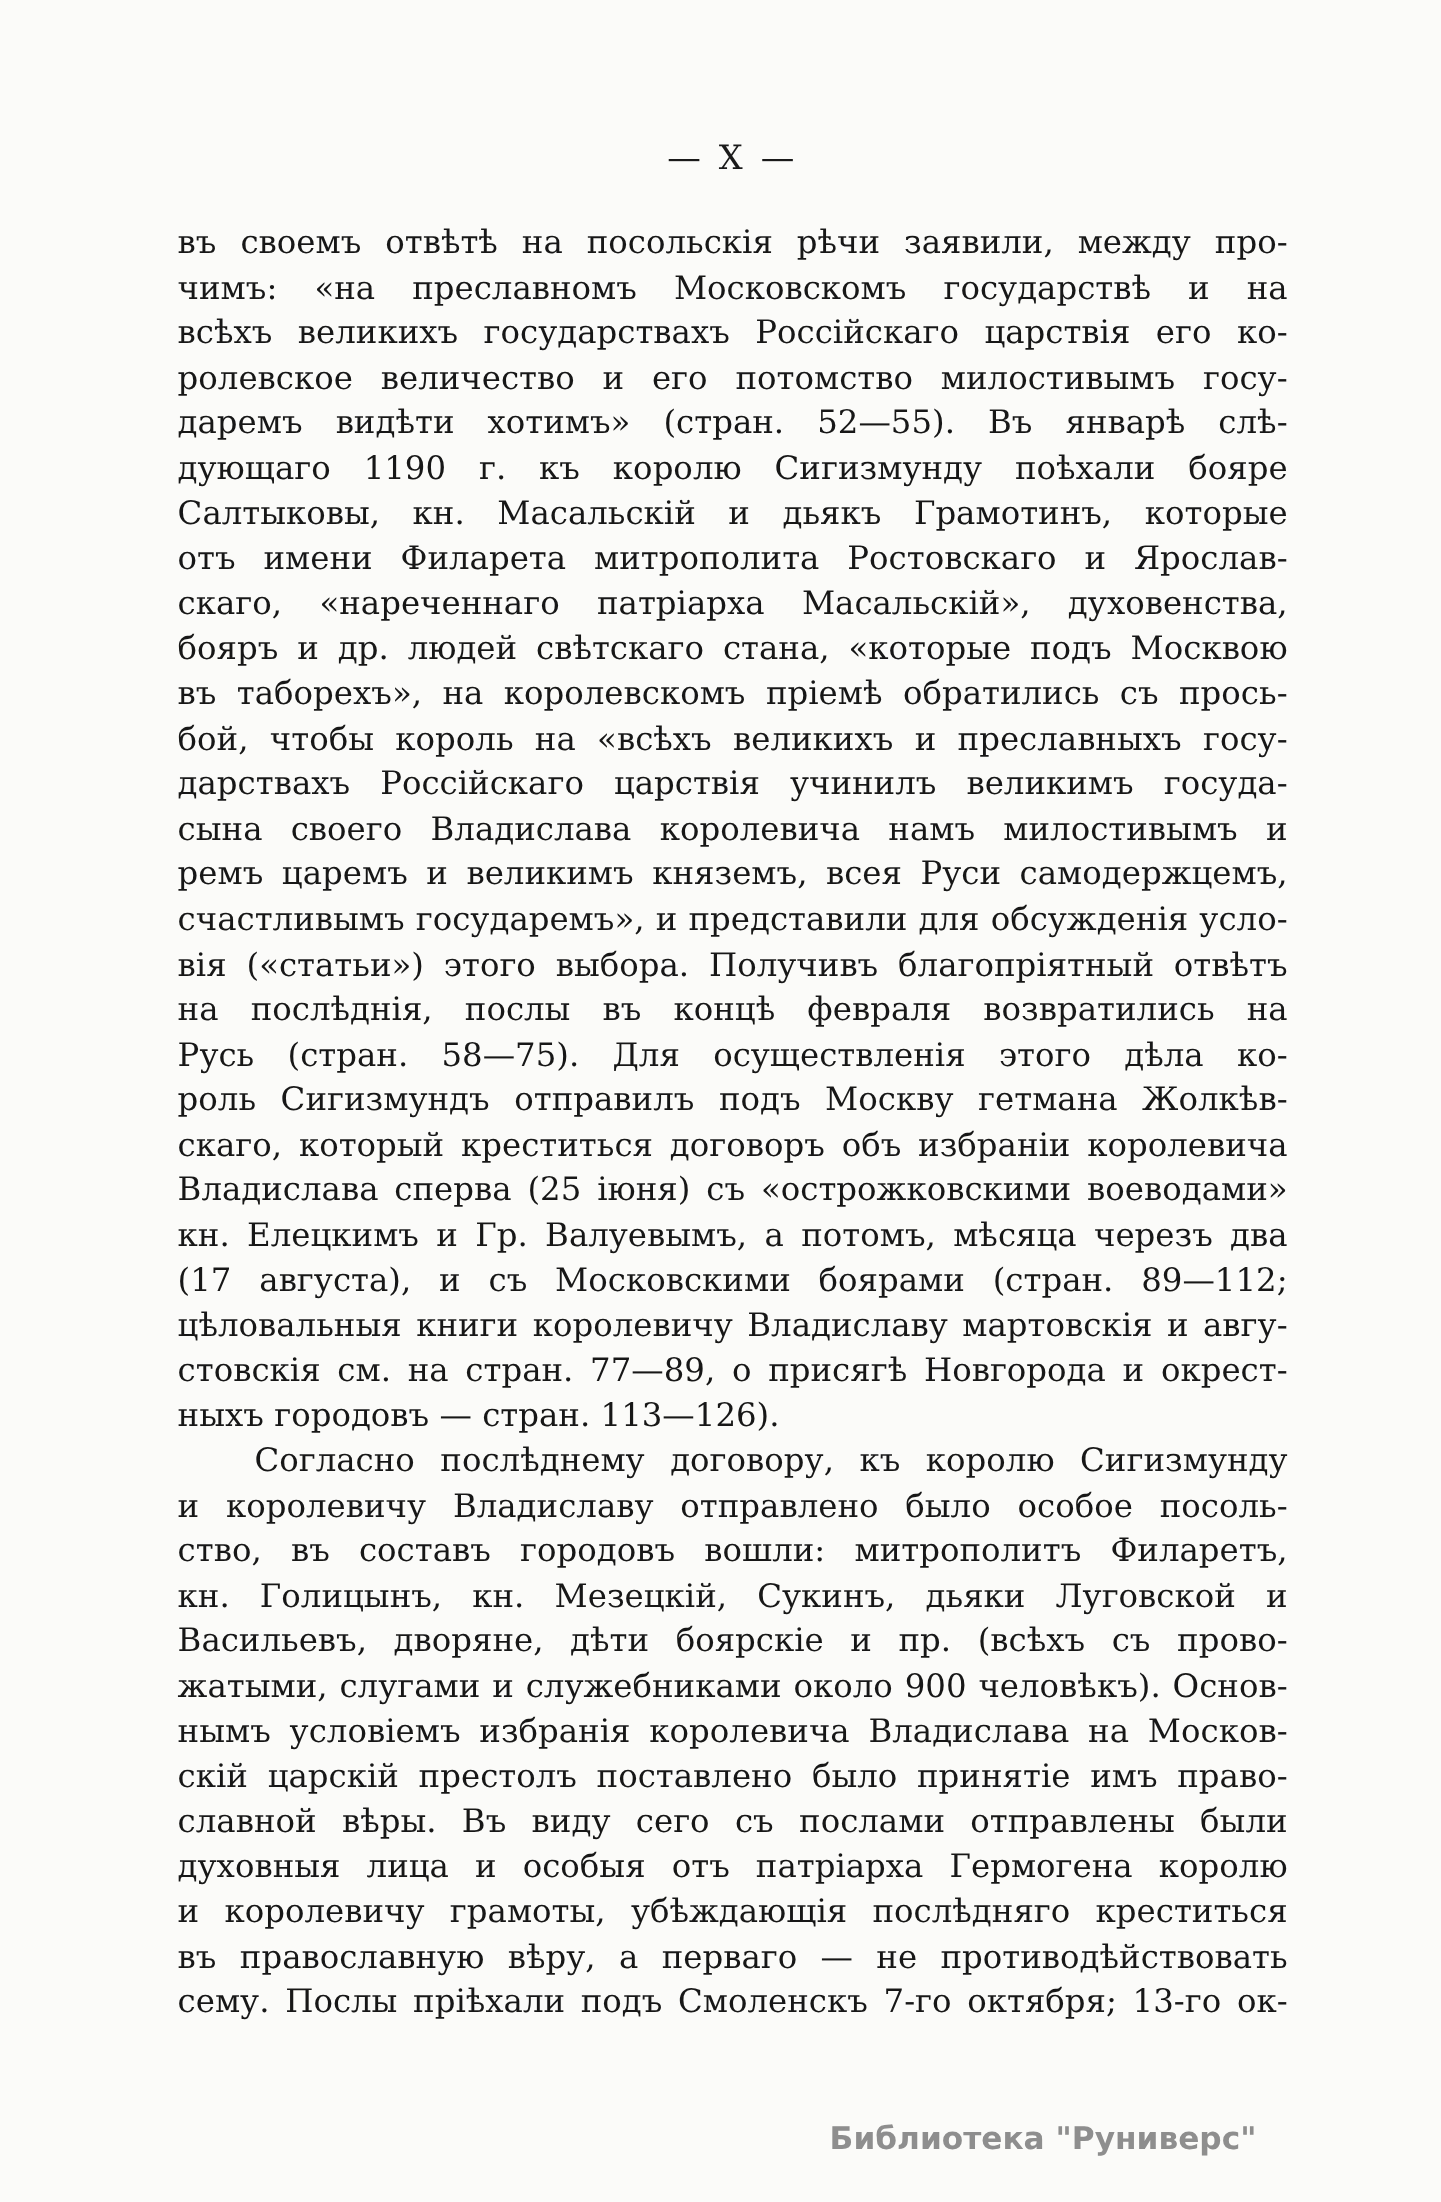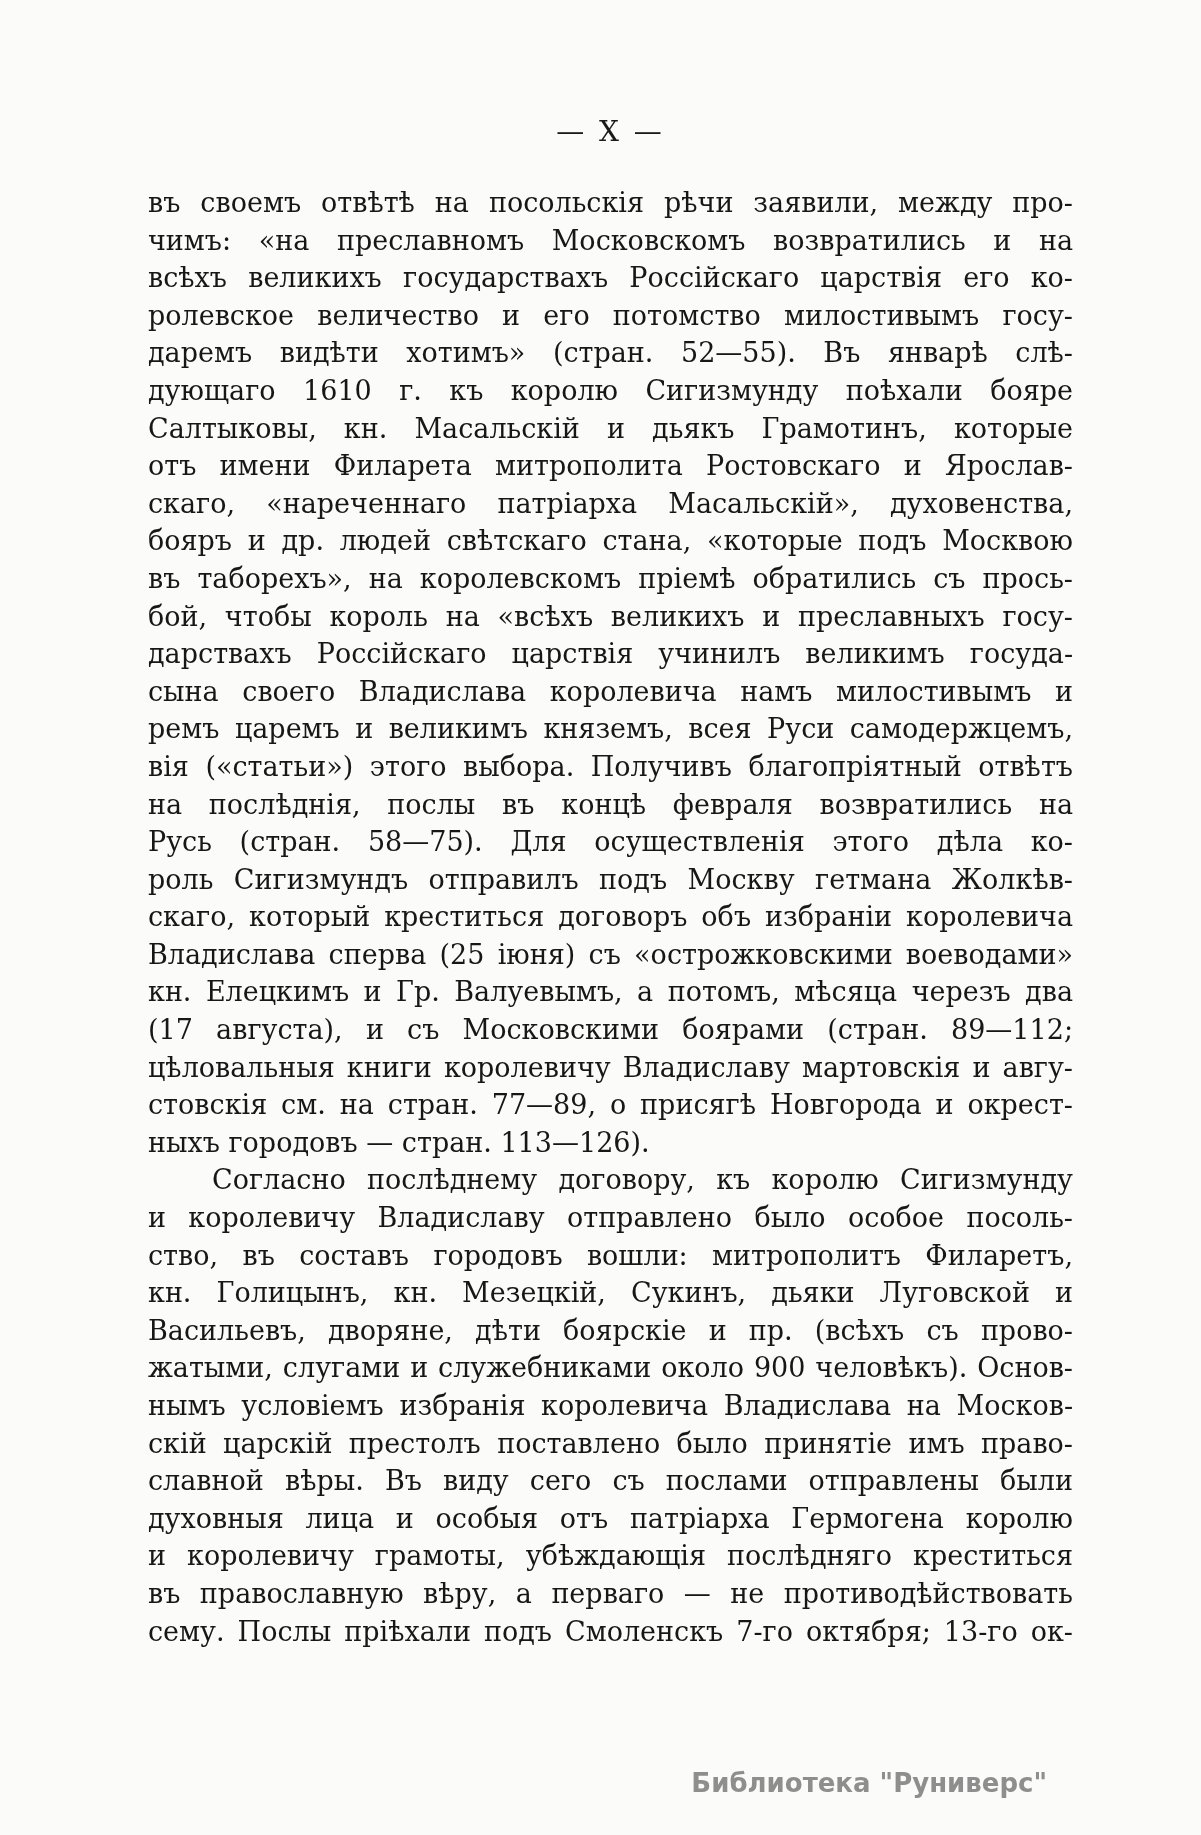--- a/index.html
+++ b/index.html
@@ -60,34 +60,35 @@
 </style>
 </head>
 <body>
 
 <div class="page">
   <div class="page-header">— X —</div>
 
   <div class="text-block">
       <div class="paragraph">
         <div class="text-line">въ своемъ отвѣтѣ на посольскія рѣчи заявили, между про-</div>
-        <div class="text-line">чимъ: «на преславномъ Московскомъ возвратились и на</div>
+        <div class="text-line">чимъ: «на преславномъ Московскомъ государствѣ и на</div>
         <div class="text-line">всѣхъ великихъ государствахъ Россійскаго царствія его ко-</div>
         <div class="text-line">ролевское величество и его потомство милостивымъ госу-</div>
         <div class="text-line">даремъ видѣти хотимъ» (стран. 52—55). Въ январѣ слѣ-</div>
-        <div class="text-line">дующаго 1610 г. къ королю Сигизмунду поѣхали бояре</div>
+        <div class="text-line">дующаго 1190 г. къ королю Сигизмунду поѣхали бояре</div>
         <div class="text-line">Салтыковы, кн. Масальскій и дьякъ Грамотинъ, которые</div>
         <div class="text-line">отъ имени Филарета митрополита Ростовскаго и Ярослав-</div>
         <div class="text-line">скаго, «нареченнаго патріарха Масальскій», духовенства,</div>
         <div class="text-line">бояръ и др. людей свѣтскаго стана, «которые подъ Москвою</div>
         <div class="text-line">въ таборехъ», на королевскомъ пріемѣ обратились съ прось-</div>
         <div class="text-line">бой, чтобы король на «всѣхъ великихъ и преславныхъ госу-</div>
         <div class="text-line">дарствахъ Россійскаго царствія учинилъ великимъ госуда-</div>
         <div class="text-line">сына своего Владислава королевича намъ милостивымъ и</div>
         <div class="text-line">ремъ царемъ и великимъ княземъ, всея Руси самодержцемъ,</div>
+        <div class="text-line">счастливымъ государемъ», и представили для обсужденія усло-</div>
         <div class="text-line">вія («статьи») этого выбора. Получивъ благопріятный отвѣтъ</div>
         <div class="text-line">на послѣднія, послы въ концѣ февраля возвратились на</div>
         <div class="text-line">Русь (стран. 58—75). Для осуществленія этого дѣла ко-</div>
         <div class="text-line">роль Сигизмундъ отправилъ подъ Москву гетмана Жолкѣв-</div>
         <div class="text-line">скаго, который креститься договоръ объ избраніи королевича</div>
         <div class="text-line">Владислава сперва (25 іюня) съ «острожковскими воеводами»</div>
         <div class="text-line">кн. Елецкимъ и Гр. Валуевымъ, а потомъ, мѣсяца черезъ два</div>
         <div class="text-line">(17 августа), и съ Московскими боярами (стран. 89—112;</div>
         <div class="text-line">цѣловальныя книги королевичу Владиславу мартовскія и авгу-</div>
         <div class="text-line">стовскія см. на стран. 77—89, о присягѣ Новгорода и окрест-</div>

